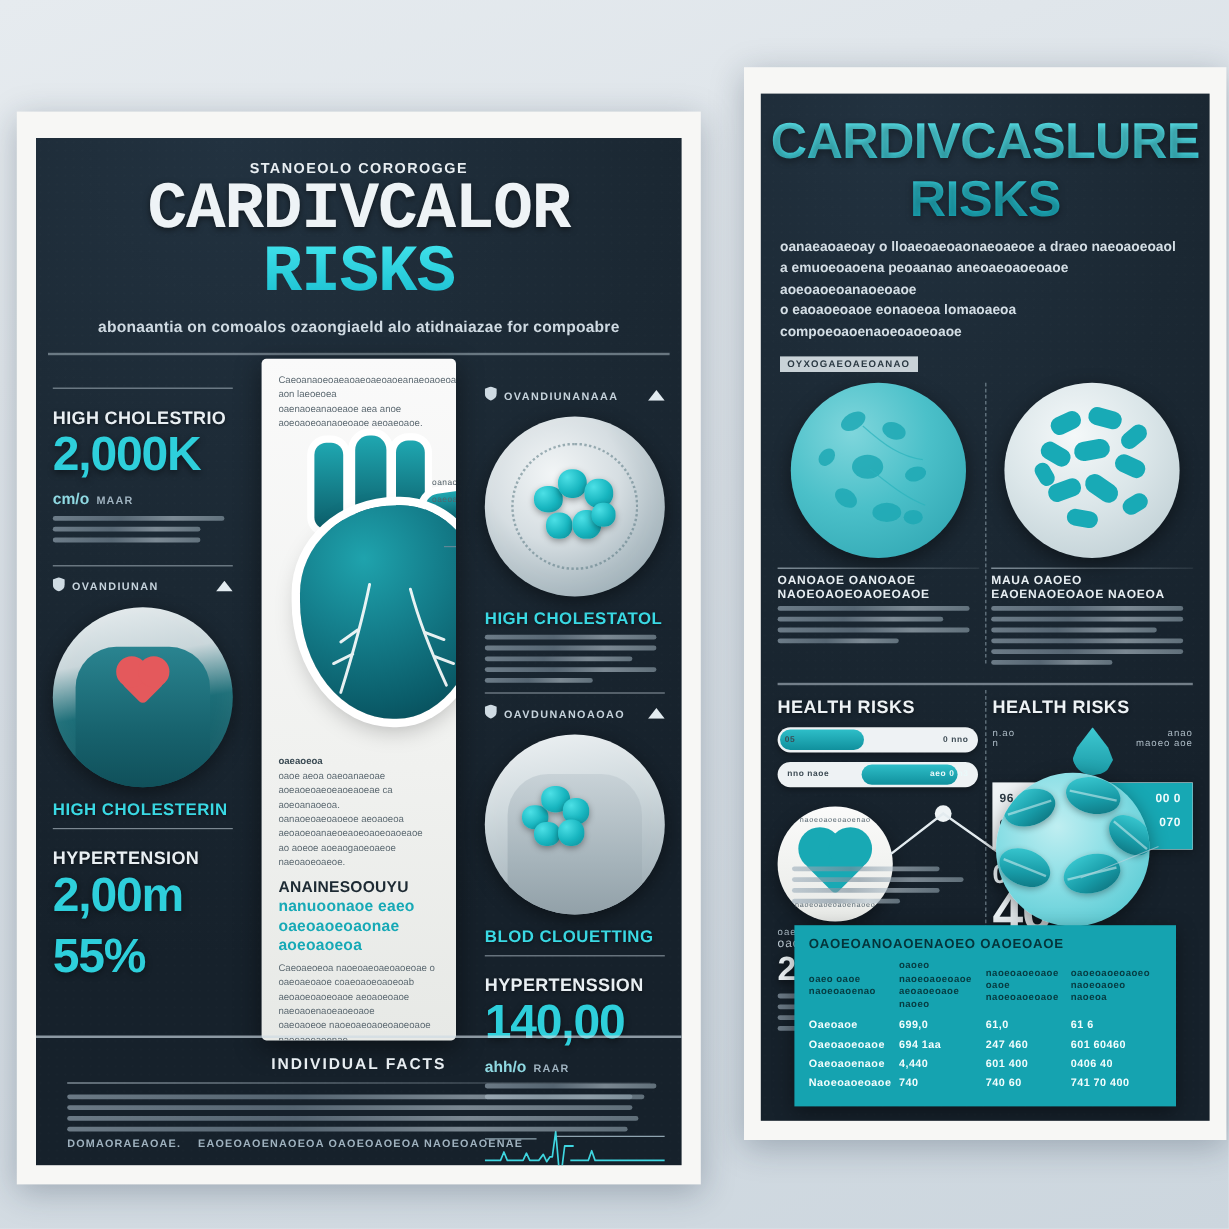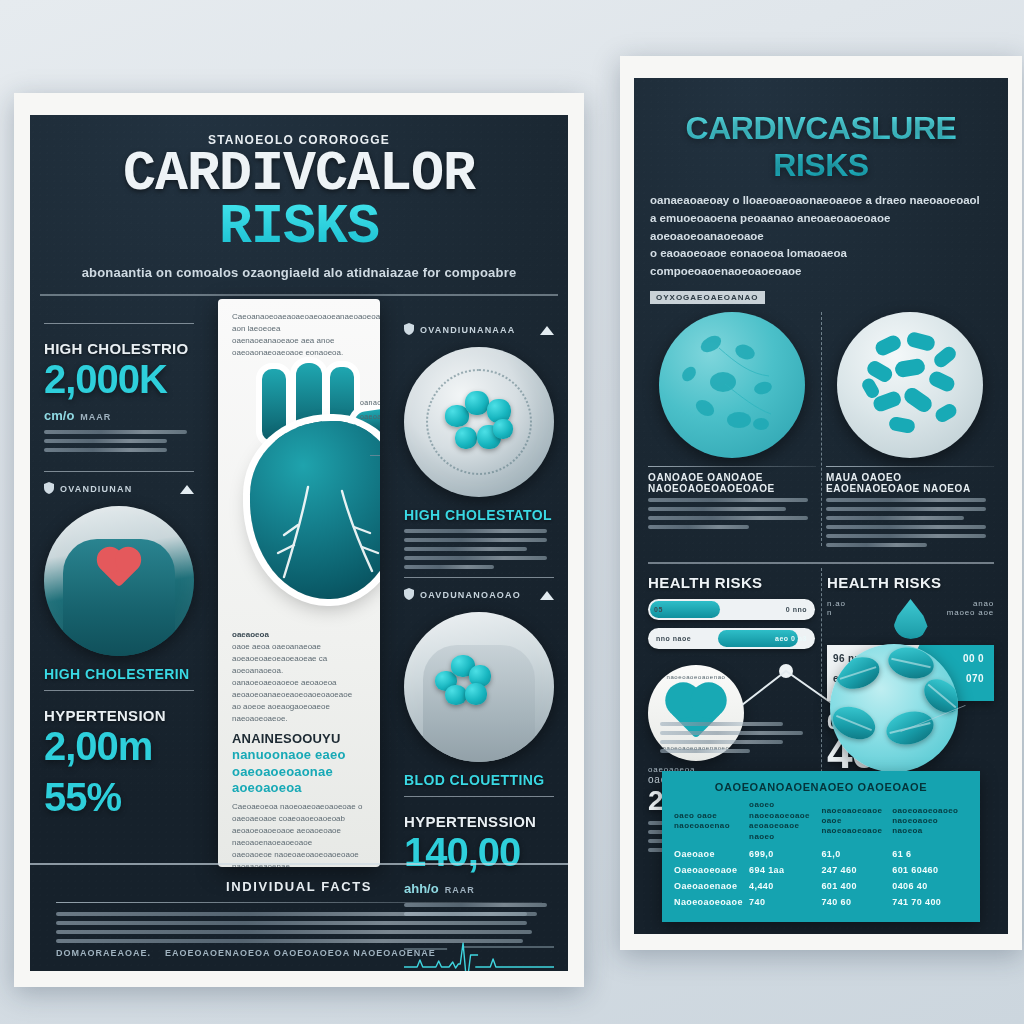--- a/index.html
+++ b/index.html
@@ -160,22 +160,22 @@
   
   .footer {
     position:absolute; left:0; right:0; bottom:0; height:108px;
     border-top:2px solid rgba(205,218,228,.65); padding:14px 26px;
   }
   .footer-title { text-align:center; color:#e7edf1; font-weight:800; font-size:13px;
                   letter-spacing:1.6px; text-transform:uppercase; filter:blur(.5px); }
 
   
   .r-title {
-    text-align:center; font-weight:800; font-size:32px; letter-spacing:-.5px;
-    margin-top:32px;
+    text-align:center; font-weight:800; font-size:42px; letter-spacing:-.5px;
+    margin-top:16px;
     background:linear-gradient(180deg,#5fe9f0,#14b2c4);
     -webkit-background-clip:text; background-clip:text; color:transparent;
     text-shadow:0 2px 6px rgba(0,0,0,.35);
   }
   .r-sub { color:#d4dee5; font-size:11.5px; font-weight:600; line-height:1.55;
            margin:8px 16px 0; filter:blur(.6px); }
   .r-tag { display:inline-block; margin:10px 0 0 16px; padding:2px 6px;
            background:rgba(225,233,238,.88); color:#2c3a44; font-size:8px;
            font-weight:700; letter-spacing:1px; filter:blur(.4px); }
 
@@ -236,21 +236,21 @@
   .splitcard .rrow2{ top:28px; }
 
   .bignum { color:#eef4f7; font-weight:800; font-size:40px; letter-spacing:-1px;
             text-shadow:0 2px 6px rgba(0,0,0,.45); line-height:1; }
   .bignum.teal { color:#2fcdd9; }
   .smallcap { color:#aebdc7; font-size:8px; letter-spacing:.8px; filter:blur(.4px); }
 
   .r-table { margin:8px 14px 0; background:#15a3b0; padding:10px 12px 12px;
              box-shadow:0 5px 16px rgba(0,0,0,.4); }
   .r-table .tt { color:#04343a; font-weight:800; font-size:11px; letter-spacing:.6px;
-                 text-transform:uppercase; filter:blur(.4px); margin-bottom:6px;text-align:center; }
+                 text-transform:uppercase; filter:blur(.4px); margin-bottom:6px; }
   table { width:100%; border-collapse:collapse; }
   th { color:#063b41; font-size:8px; font-weight:800; text-align:left; letter-spacing:.4px;
        padding:1px 4px 4px 0; filter:blur(.4px); line-height:1.3; }
   td { color:#f2fdfd; font-size:9px; font-weight:700; text-align:left; letter-spacing:.4px;
        padding:3px 4px 3px 0; filter:blur(.4px); }
 
   .leader { position:absolute; height:1px; background:rgba(190,210,222,.6); }
 </style>
 </head>
 <body>
@@ -321,21 +321,21 @@
               <span class="stat-num lg">55%</span>
             </div>
 
           </div>
         </div>
 
         <div class="lcenter">
           <div class="card-white">
             <div class="card-note">
               <div>Caeoanaoeoaeaoaeoaeoaoeanaeoaoeoaoea aon laeoeoea</div>
-              <div>oaenaoeanaoeaoe aea anoe oaeoaonaeoaeoaoe eonaoeoa.</div>
+              <div>oaenaoeanaoeaoe aea anoe aoeoaoeoanaoeoaoe aeoaeoaoe.</div>
             </div>
 
             <div class="heart-art">
               <div class="vessel v1"></div>
               <div class="vessel v2"></div>
               <div class="vessel v3"></div>
               <div class="vessel v4"></div>
               <div class="heart-shape">
                 <svg width="152" height="178" viewBox="0 0 152 178" style="position:absolute;inset:0">
                   <g stroke="#ffffff" stroke-width="2.4" fill="none" opacity=".9" stroke-linecap="round">

